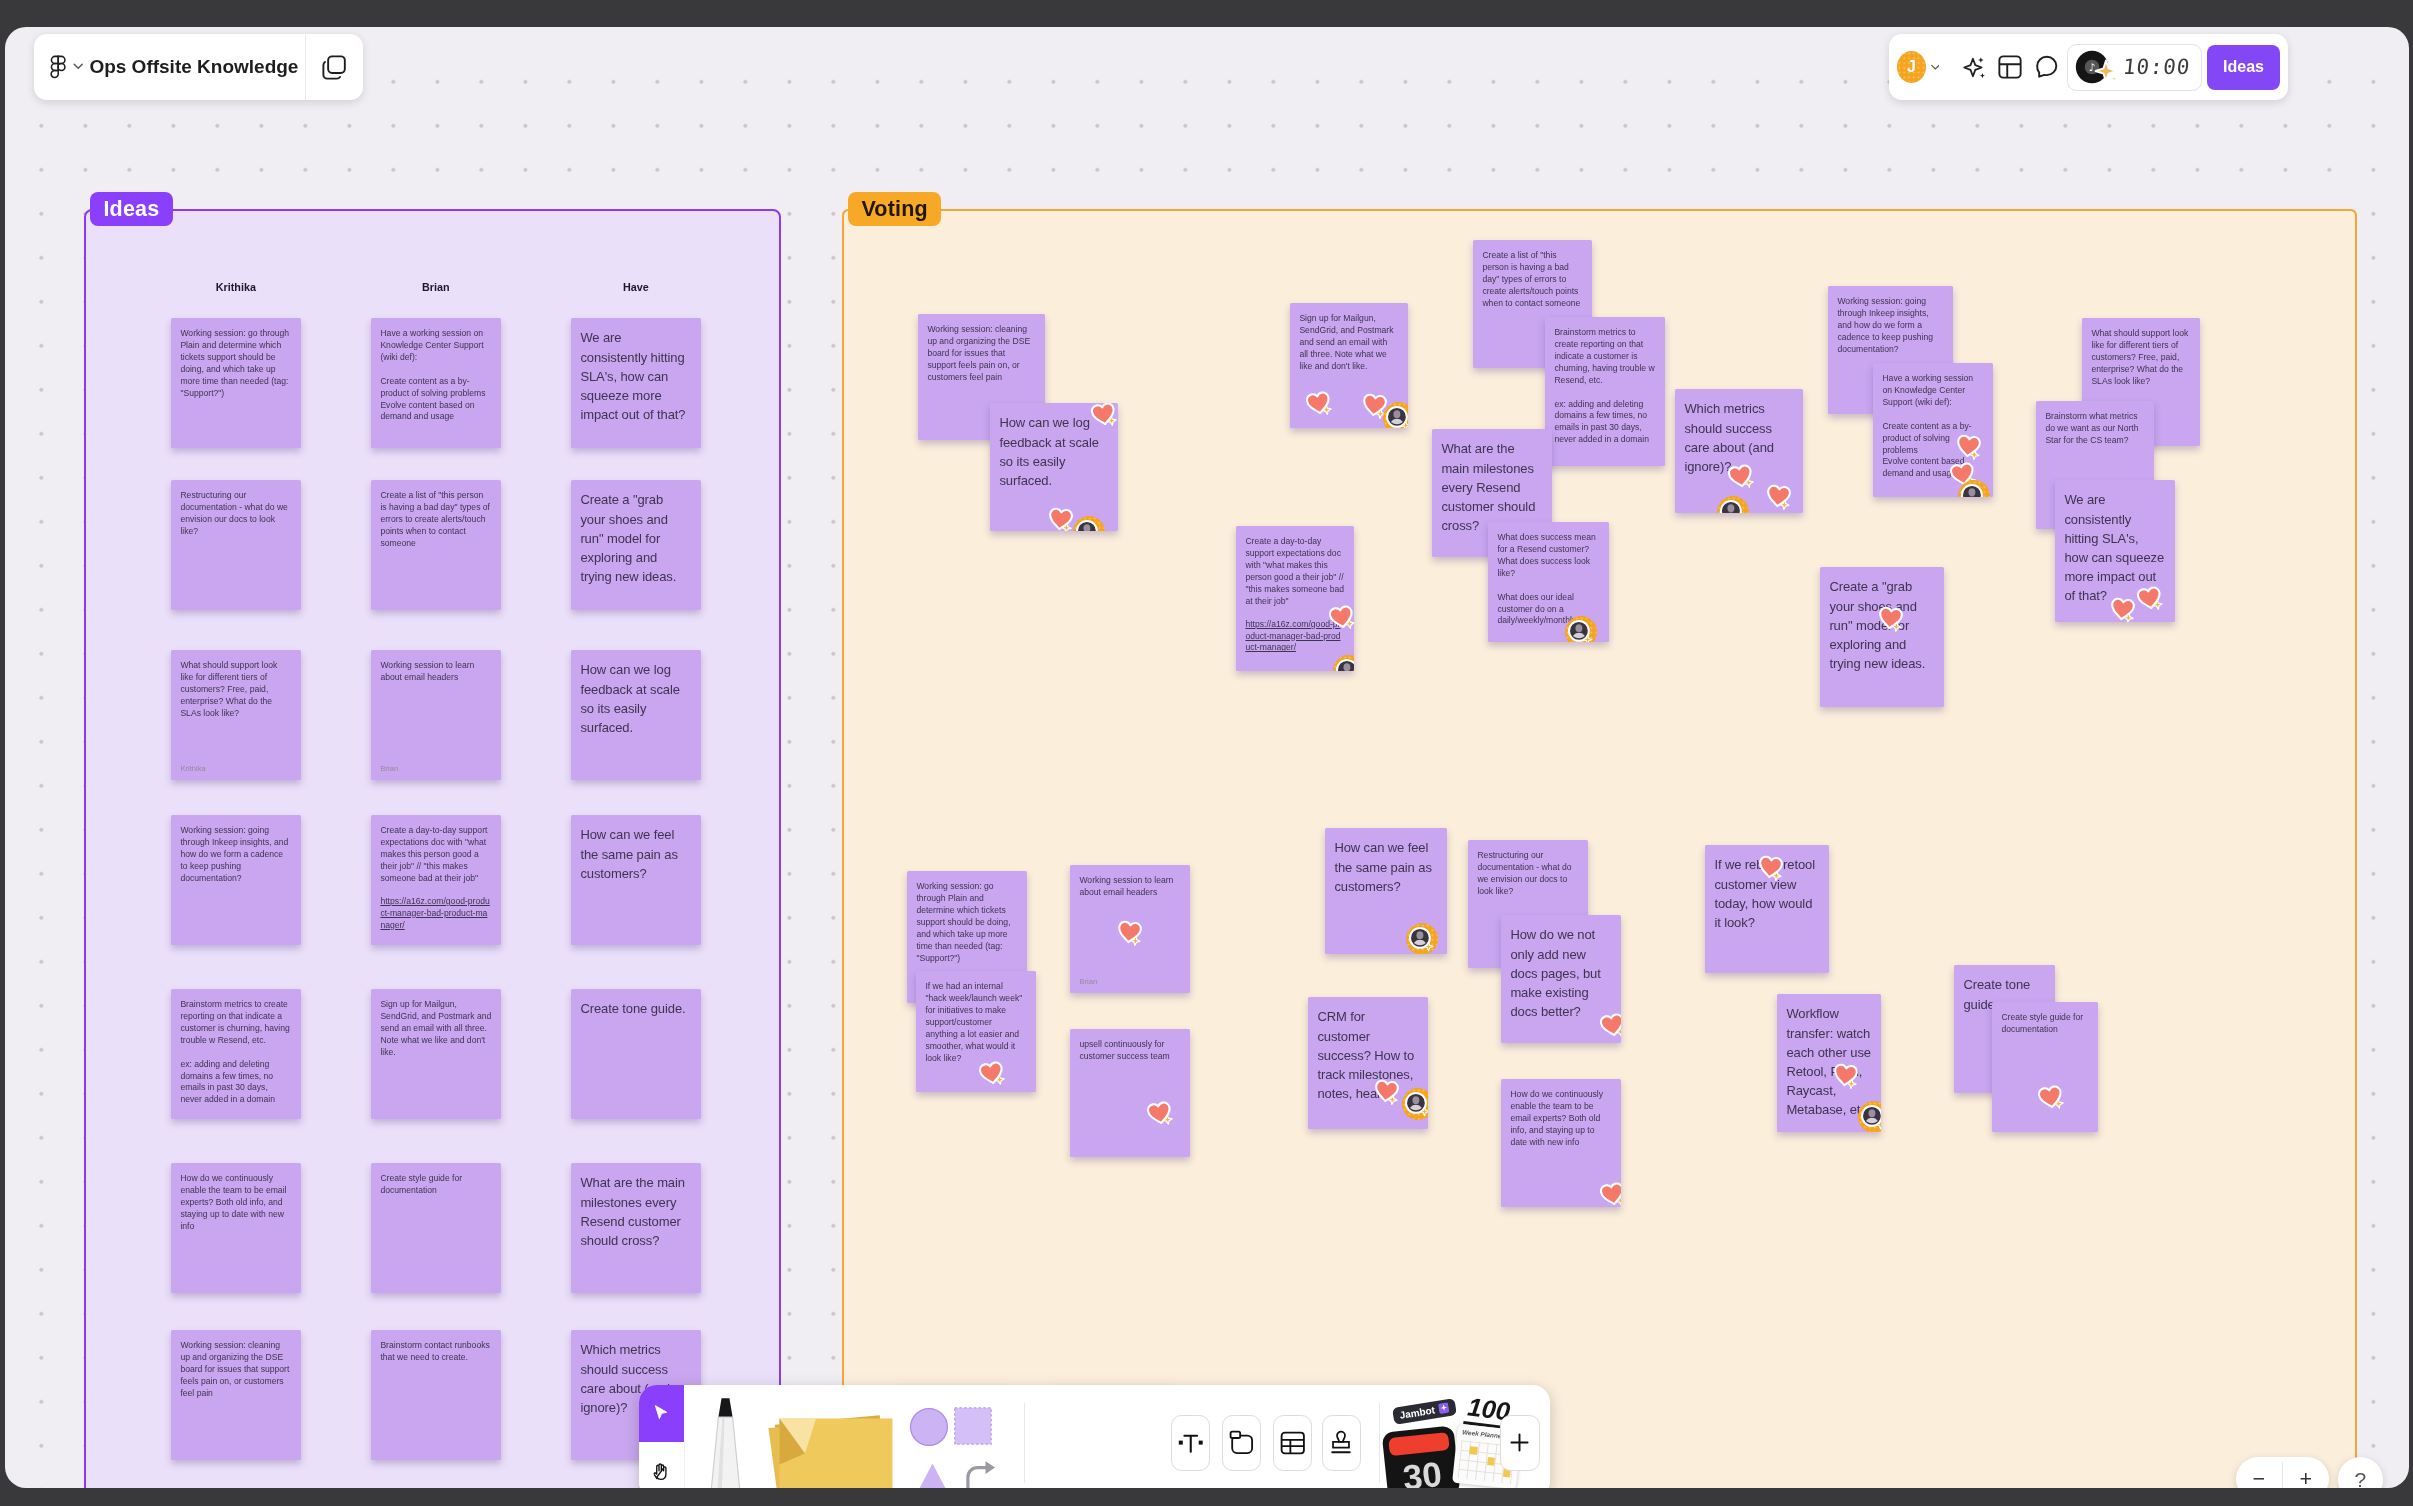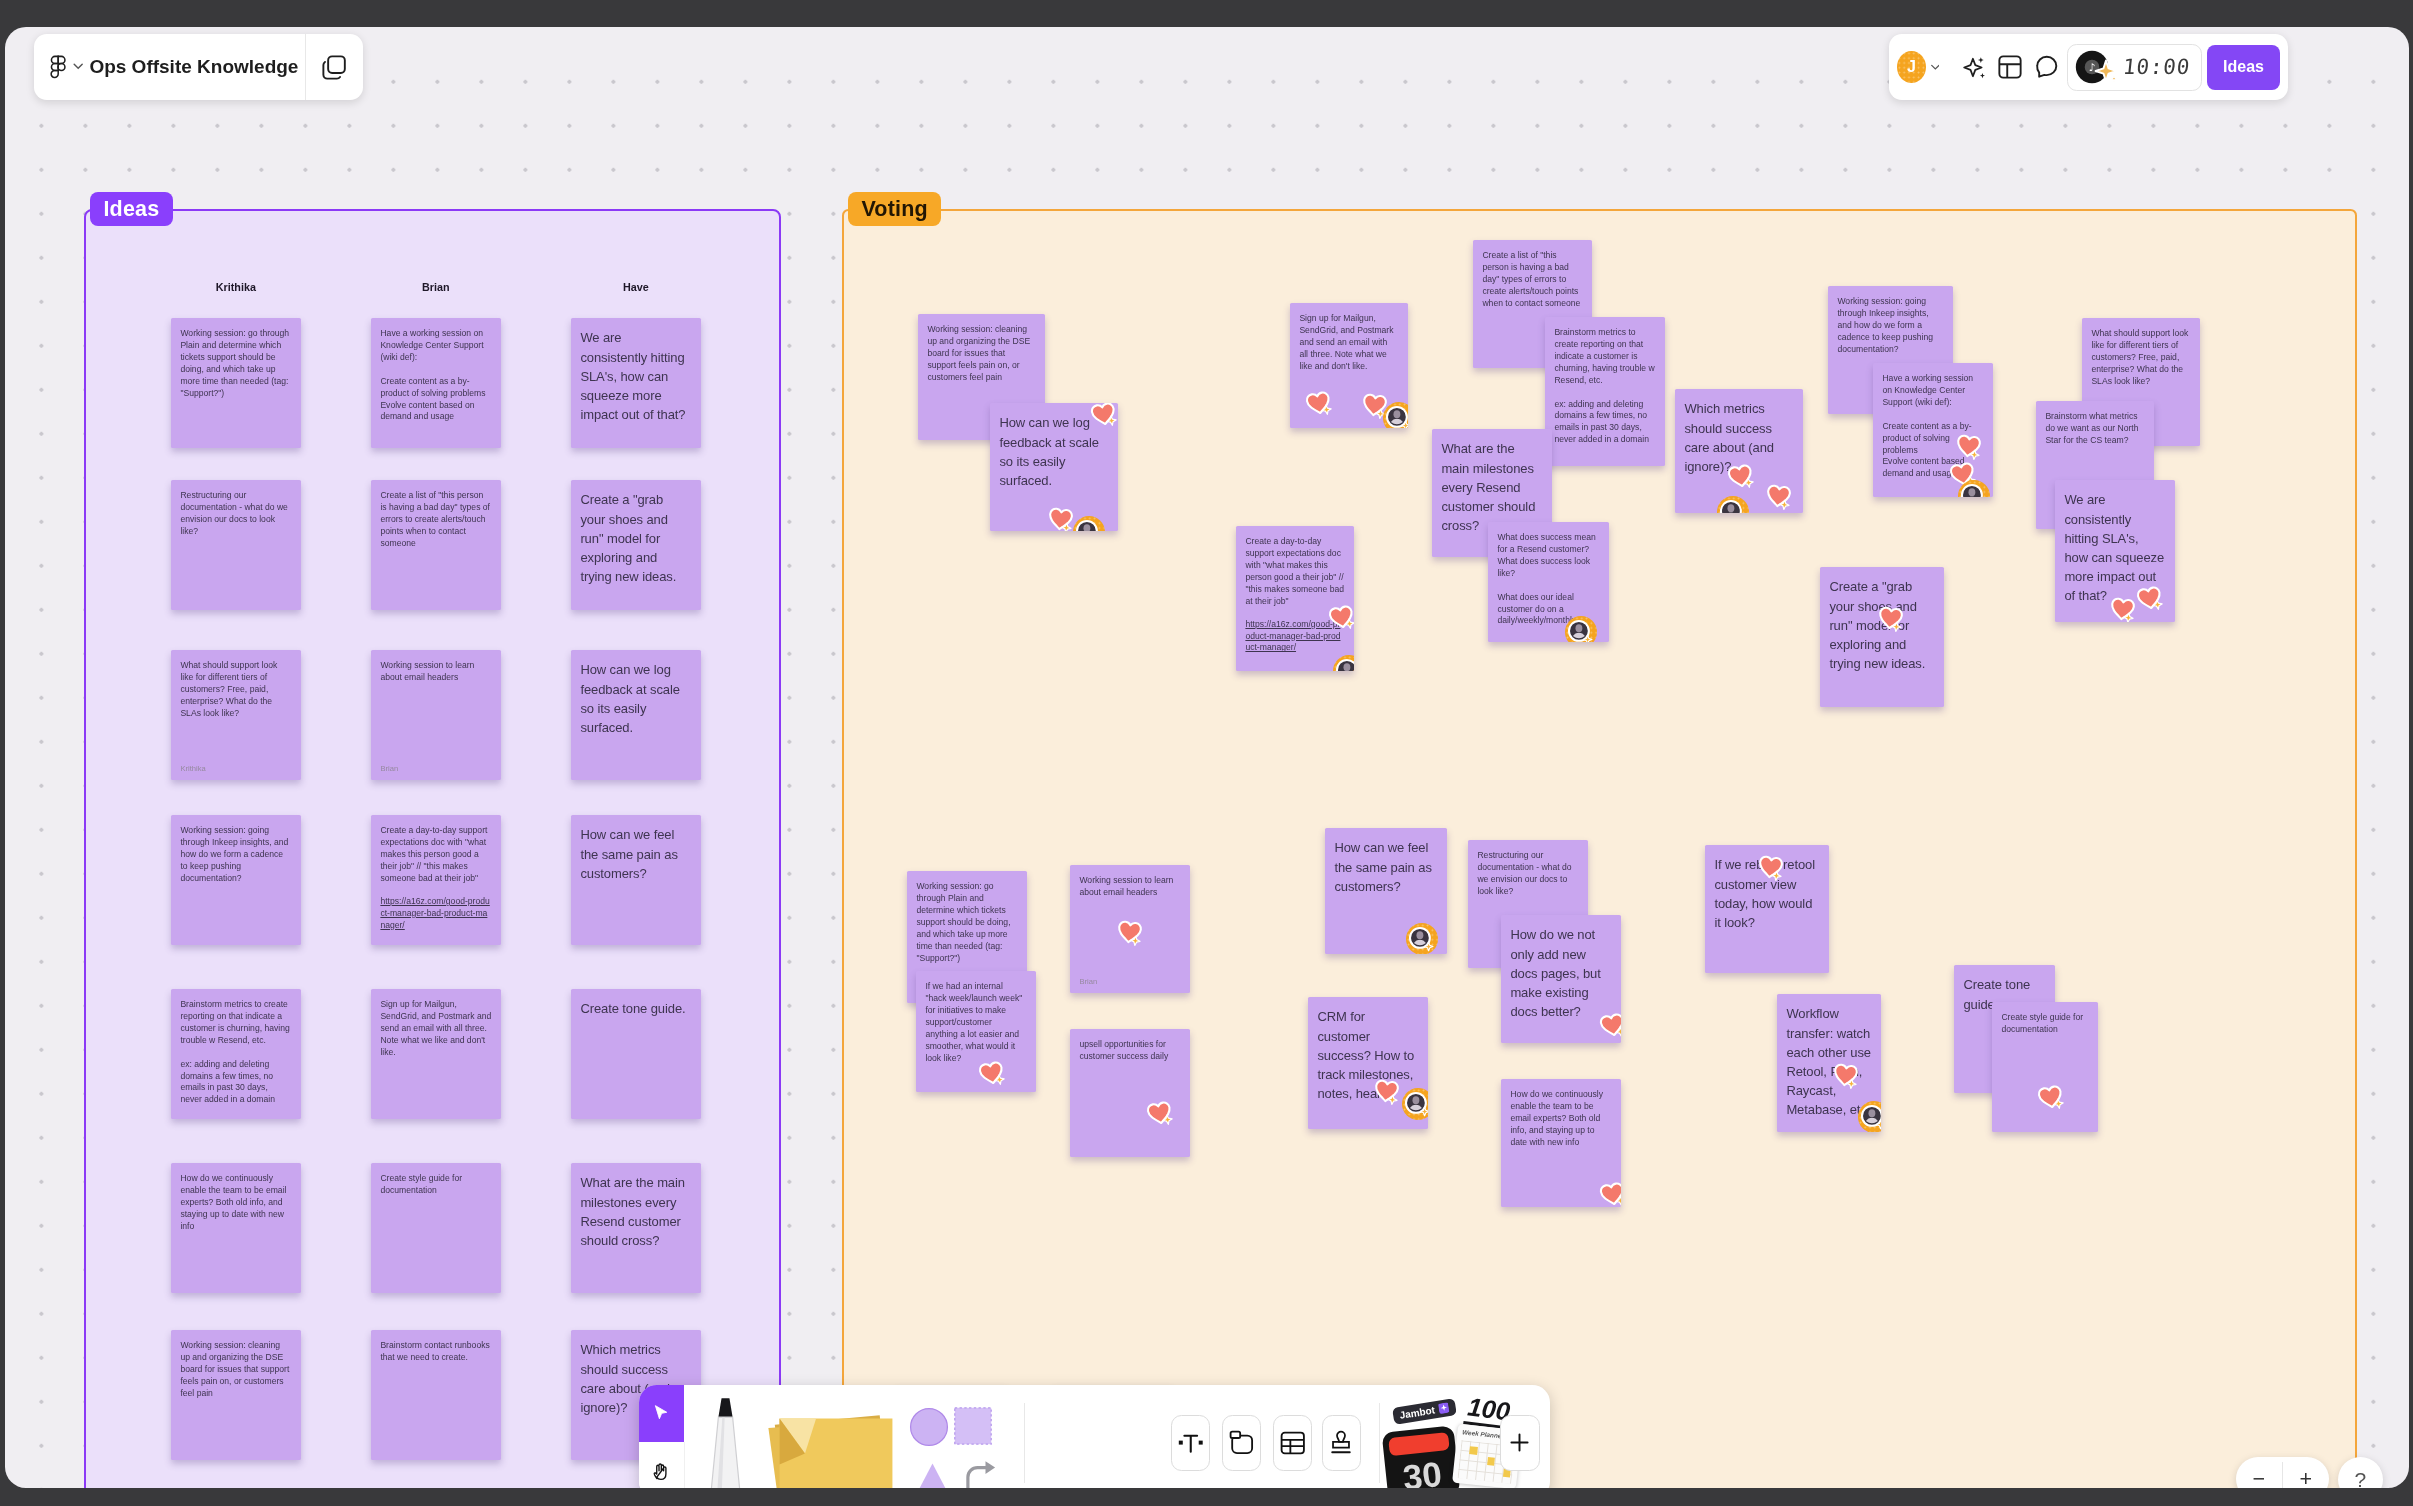--- a/index.html
+++ b/index.html
@@ -368,21 +368,21 @@
           <div class="nt">Working session to learn about email headers</div>
           <div class="ns">Brian</div>
           <span class="sticker heart alt" style="left: 45px; top: 53px;">
             <svg width="29" height="29" viewBox="0 0 36 36">
               <path d="M18 30C11 24 4.5 19.5 4.5 12.6 4.5 8.4 7.8 5.4 11.7 5.4c2.6 0 5 1.4 6.3 3.6a7.3 7.3 0 0 1 6.3-3.6c3.9 0 7.2 3 7.2 7.2 0 6.9-6.5 11.4-13.5 17.4z" fill="#F4796B" stroke="#fff" stroke-width="2.6" stroke-linejoin="round"></path>
               <path d="M26.5 21.5l1.6 4.2 4.2 1.6-4.2 1.6-1.6 4.2-1.6-4.2-4.2-1.6 4.2-1.6z" fill="#F6B33D" stroke="#fff" stroke-width="1.5" stroke-linejoin="round"></path>
             </svg>
           </span>
         </div>
         <div class="note small" style="left: 1065px; top: 974px; width: 120px; height: 128px;">
-          <div class="nt">upsell opportunities for customer success daily</div>
+          <div class="nt">upsell continuously for customer success team</div>
           <span class="sticker heart" style="left: 75px; top: 70px;">
             <svg width="29" height="29" viewBox="0 0 36 36">
               <path d="M18 30C11 24 4.5 19.5 4.5 12.6 4.5 8.4 7.8 5.4 11.7 5.4c2.6 0 5 1.4 6.3 3.6a7.3 7.3 0 0 1 6.3-3.6c3.9 0 7.2 3 7.2 7.2 0 6.9-6.5 11.4-13.5 17.4z" fill="#F4796B" stroke="#fff" stroke-width="2.6" stroke-linejoin="round"></path>
               <path d="M26.5 21.5l1.6 4.2 4.2 1.6-4.2 1.6-1.6 4.2-1.6-4.2-4.2-1.6 4.2-1.6z" fill="#F6B33D" stroke="#fff" stroke-width="1.5" stroke-linejoin="round"></path>
             </svg>
           </span>
         </div>
         <div class="note big" style="left: 1303px; top: 942px; width: 120px; height: 132px;">
           <div class="nt">CRM for customer success? How to track milestones, notes, health</div>
           <span class="sticker heart alt" style="left: 64px; top: 80px;">

